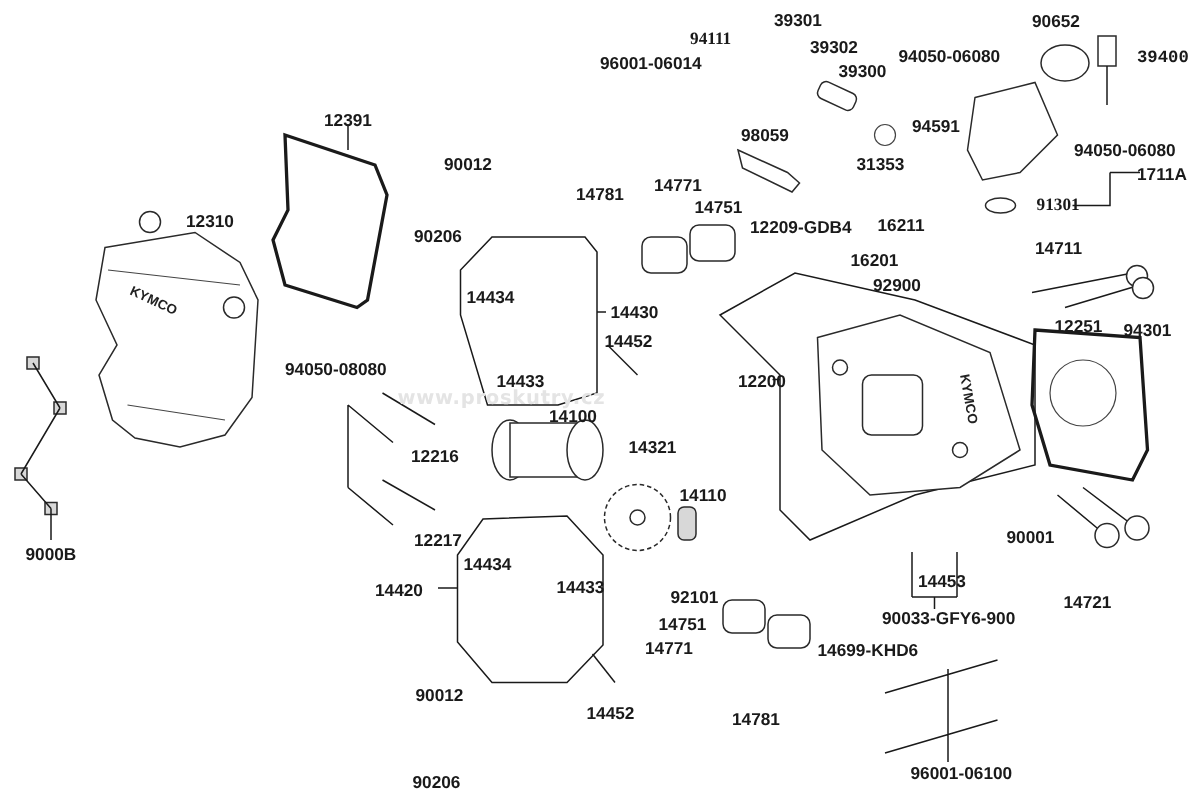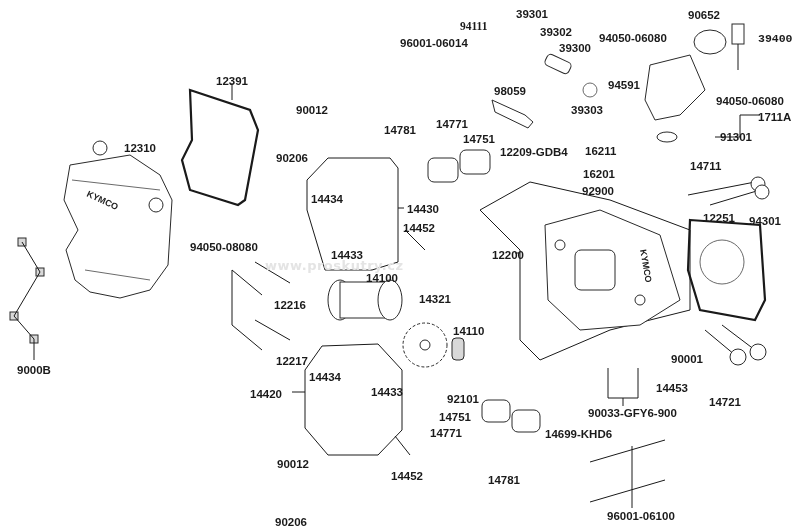--- a/index.html
+++ b/index.html
@@ -122,56 +122,56 @@
   <div id="labels">
       <span class="lbl" style="left: 400px; top: 5px; margin-top: 32px;">96001-06014</span>
       <span class="lbl" style="left: 460px; top: 20px; font-family: Liberation Serif, serif;">94111</span>
       <span class="lbl" style="left: 516px; top: 8px;">39301</span>
       <span class="lbl" style="left: 540px; top: 26px;">39302</span>
       <span class="lbl" style="left: 559px; top: 42px;">39300</span>
       <span class="lbl" style="left: 688px; top: 9px;">90652</span>
       <span class="lbl" style="left: 599px; top: 32px;">94050-06080</span>
       <span class="lbl" style="left: 758px; top: 33px; font-family: Liberation Mono, monospace;">39400</span>
       <span class="lbl" style="left: 494px; top: 85px;">98059</span>
-      <span class="lbl" style="left: 571px; top: 104px;">39303</span>
+      <span class="lbl" style="left: 571px; top: 104px;">31353</span>
       <span class="lbl" style="left: 608px; top: 79px;">94591</span>
       <span class="lbl" style="left: 716px; top: 95px;">94050-06080</span>
       <span class="lbl" style="left: 758px; top: 111px;">1711A</span>
-      <span class="lbl" style="left: 720px; top: 131px;">91301</span>
+      <span class="lbl" style="left: 691px; top: 131px; font-family: Liberation Serif, serif;">91301</span>
       <span class="lbl" style="left: 216px; top: 75px;">12391</span>
       <span class="lbl" style="left: 296px; top: 104px;">90012</span>
       <span class="lbl" style="left: 276px; top: 152px;">90206</span>
       <span class="lbl" style="left: 124px; top: 142px;">12310</span>
       <span class="lbl" style="left: 384px; top: 124px;">14781</span>
       <span class="lbl" style="left: 436px; top: 118px;">14771</span>
       <span class="lbl" style="left: 463px; top: 133px;">14751</span>
       <span class="lbl" style="left: 500px; top: 146px;">12209-GDB4</span>
       <span class="lbl" style="left: 585px; top: 145px;">16211</span>
-      <span class="lbl" style="left: 583px; top: 168px;">16201</span>
+      <span class="lbl" style="left: 567px; top: 168px;">16201</span>
       <span class="lbl" style="left: 582px; top: 185px;">92900</span>
       <span class="lbl" style="left: 690px; top: 160px;">14711</span>
       <span class="lbl" style="left: 311px; top: 193px;">14434</span>
       <span class="lbl" style="left: 407px; top: 203px;">14430</span>
       <span class="lbl" style="left: 331px; top: 249px;">14433</span>
       <span class="lbl" style="left: 403px; top: 222px;">14452</span>
       <span class="lbl" style="left: 492px; top: 249px;">12200</span>
       <span class="lbl" style="left: 703px; top: 212px;">12251</span>
       <span class="lbl" style="left: 749px; top: 215px;">94301</span>
       <span class="lbl" style="left: 190px; top: 241px;">94050-08080</span>
       <span class="lbl" style="left: 366px; top: 272px;">14100</span>
       <span class="lbl" style="left: 274px; top: 299px;">12216</span>
       <span class="lbl" style="left: 419px; top: 293px;">14321</span>
       <span class="lbl" style="left: 453px; top: 325px;">14110</span>
       <span class="lbl" style="left: 276px; top: 355px;">12217</span>
       <span class="lbl" style="left: 17px; top: 364px;">9000B</span>
       <span class="lbl" style="left: 309px; top: 371px;">14434</span>
       <span class="lbl" style="left: 371px; top: 386px;">14433</span>
       <span class="lbl" style="left: 250px; top: 388px;">14420</span>
       <span class="lbl" style="left: 671px; top: 353px;">90001</span>
-      <span class="lbl" style="left: 656px; top: 382px;">14453</span>
+      <span class="lbl" style="left: 612px; top: 382px;">14453</span>
       <span class="lbl" style="left: 709px; top: 396px;">14721</span>
       <span class="lbl" style="left: 447px; top: 393px;">92101</span>
       <span class="lbl" style="left: 439px; top: 411px;">14751</span>
       <span class="lbl" style="left: 588px; top: 407px;">90033-GFY6-900</span>
       <span class="lbl" style="left: 430px; top: 427px;">14771</span>
       <span class="lbl" style="left: 545px; top: 428px;">14699-KHD6</span>
       <span class="lbl" style="left: 391px; top: 470px;">14452</span>
       <span class="lbl" style="left: 488px; top: 474px;">14781</span>
       <span class="lbl" style="left: 277px; top: 458px;">90012</span>
       <span class="lbl" style="left: 275px; top: 516px;">90206</span>

